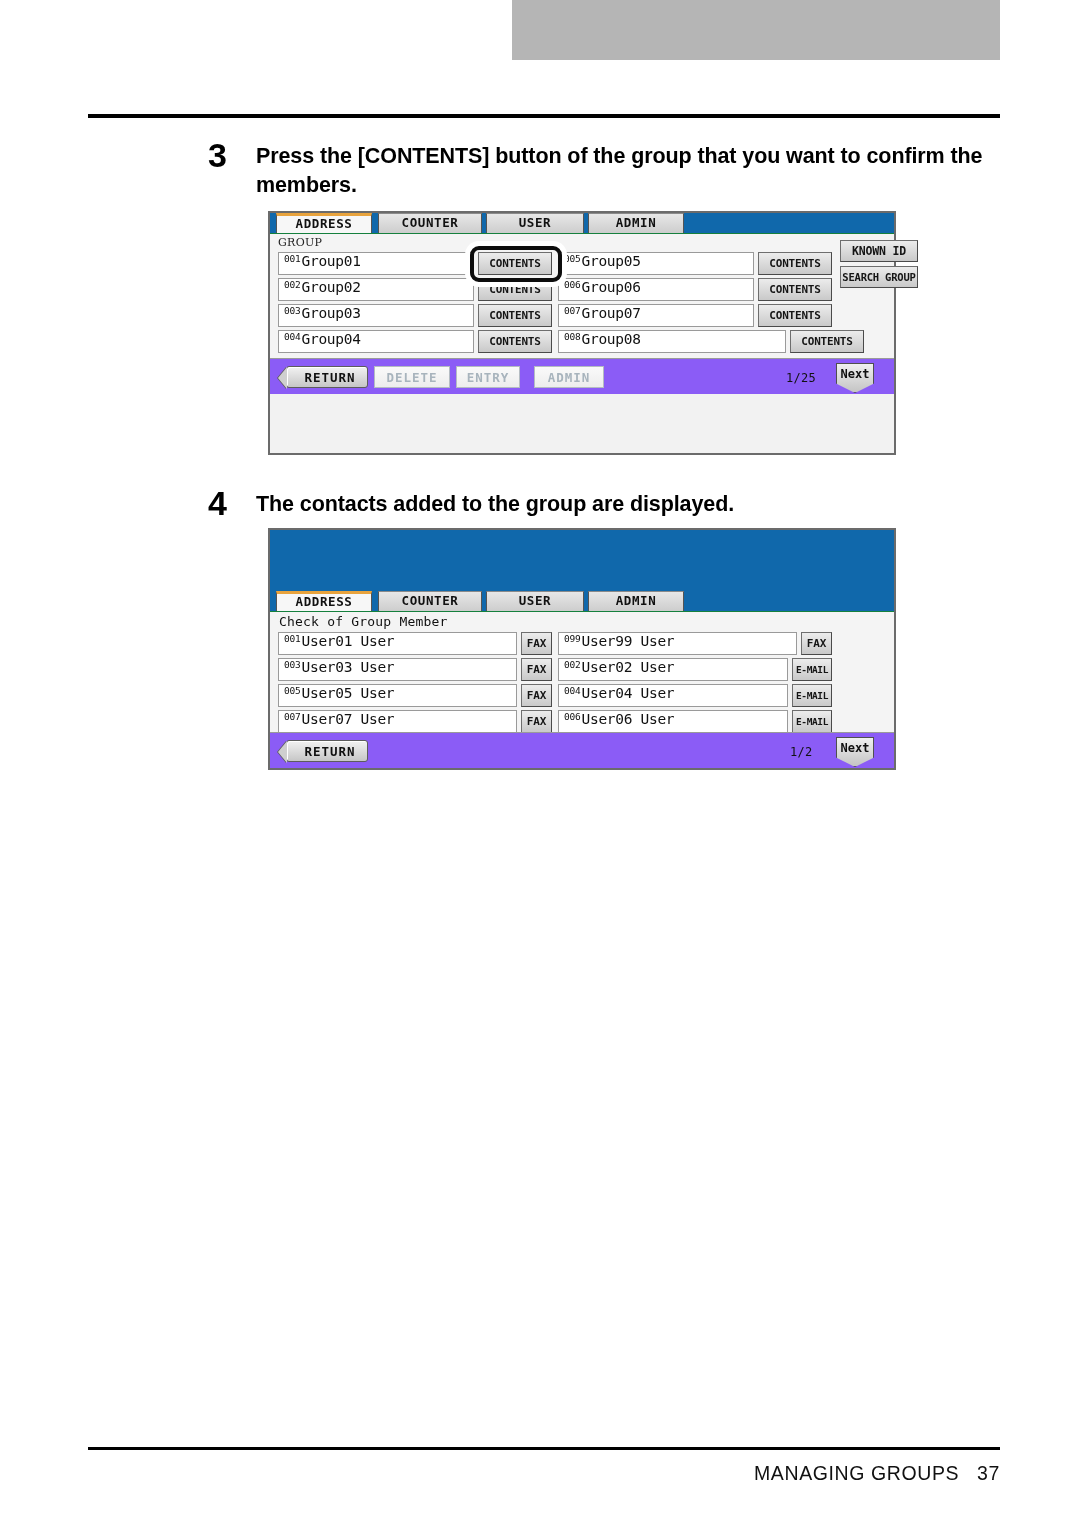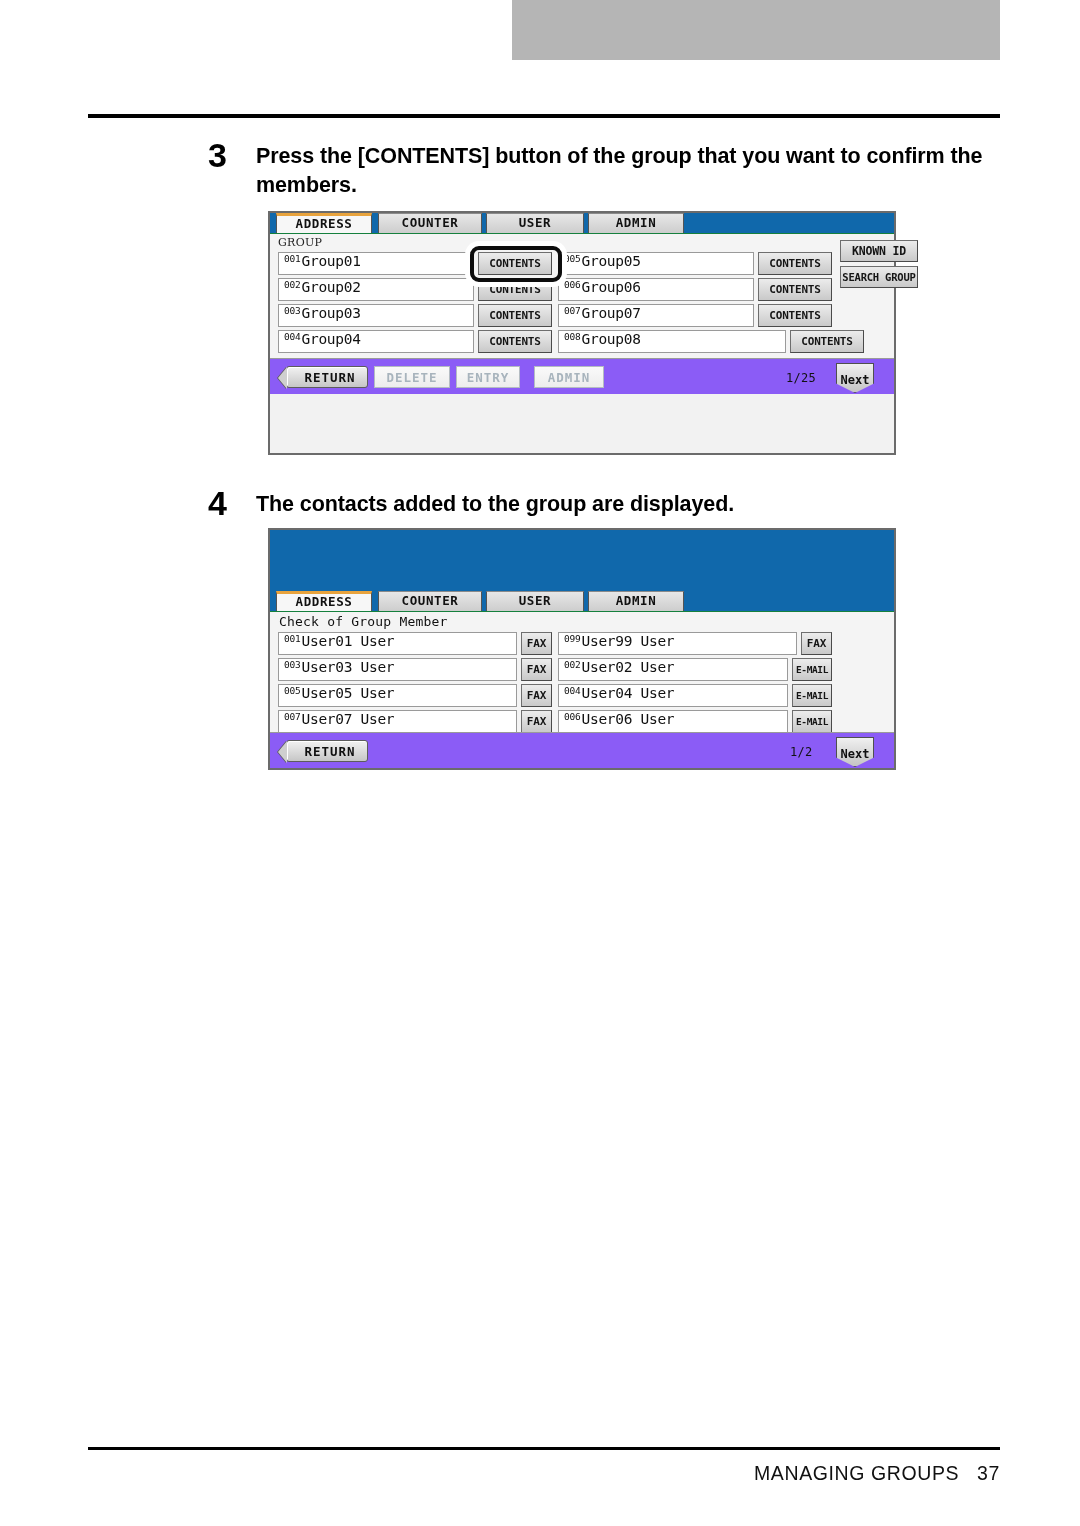--- a/index.html
+++ b/index.html
@@ -278,21 +278,21 @@
     width: 38px; height: 30px;
     background: linear-gradient(#f0f0f0, #c4c4c4);
     border: 1px solid #4f4f4f;
     clip-path: polygon(0 0, 100% 0, 100% 68%, 50% 100%, 0 68%);
     display: flex;
     align-items: flex-start;
     justify-content: center;
     font-size: 12px;
     font-weight: bold;
     color: #101010;
-    padding-top: 9px;
+    padding-top: 3px;
   }
 </style>
 </head>
 <body>
 
 <div class="top-grey-bar"></div>
 <div class="top-rule"></div>
 
 <div class="step" id="step3">
   <div class="step-num">3</div>

